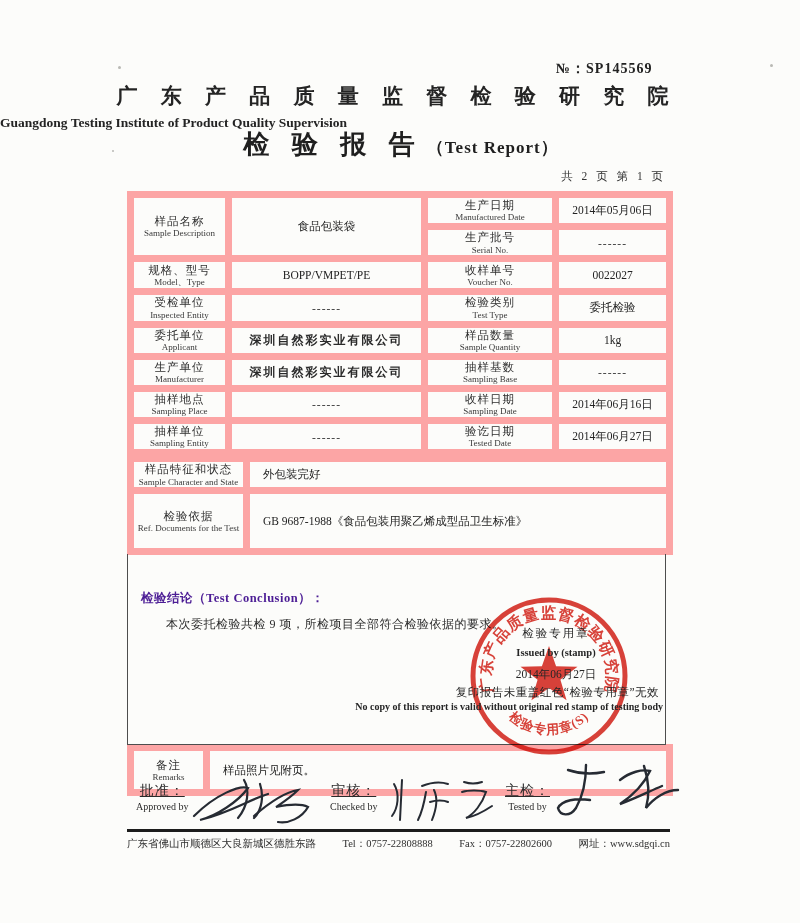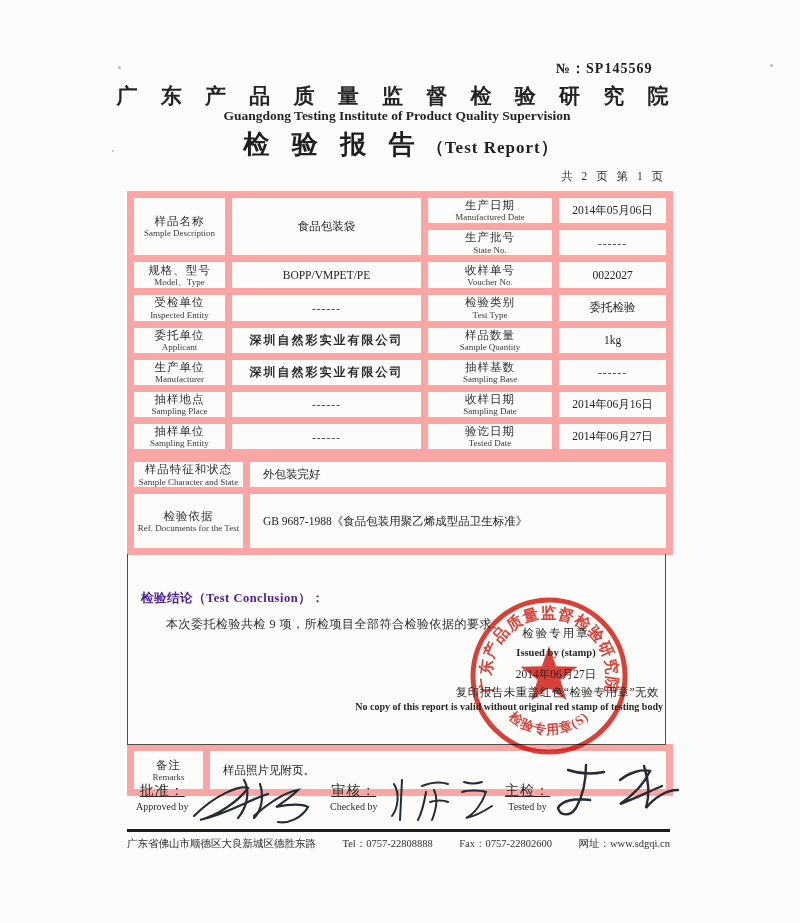--- a/index.html
+++ b/index.html
@@ -6,21 +6,21 @@
   #page{
     position:relative;width:800px;height:923px;margin:0 auto;
     background:#fcfcfa;overflow:hidden;
     font-family:"Liberation Serif","DejaVu Serif",serif;
     color:#2b2b2b;
   }
   .abs{position:absolute;}
   
   .serial{left:556px;top:60px;font-size:14px;font-weight:bold;letter-spacing:1px;color:#222;}
   .org-zh{left:0;top:82px;width:794px;text-align:center;font-size:21px;font-weight:bold;letter-spacing:9px;color:#242424;}
-  .org-en{left:0;top:108px;width:794px;text-align:center;font-size:13.5px;font-weight:bold;color:#242424;}
+  .org-en{left:0;top:115px;width:794px;text-align:left;font-size:13.5px;font-weight:bold;color:#242424;}
   .report-title{left:4px;top:127px;width:794px;text-align:center;font-weight:bold;color:#1f1f1f;}
   .report-title .zh{font-size:26px;letter-spacing:8px;}
   .report-title .en{font-size:17px;letter-spacing:1px;}
   .pageinfo{right:134px;top:169px;font-size:11.5px;letter-spacing:3px;color:#333;}
   
   .tblwrap{left:127px;top:192px;width:539px;}
   table.t{border-collapse:collapse;table-layout:fixed;width:539px;margin-top:-1px;}
   table.t td{border:7px solid #fca5a5;padding:0;vertical-align:middle;text-align:center;overflow:hidden;}
   .lab .zh{font-size:11.5px;letter-spacing:1px;color:#2e2e2e;line-height:1.25;}
   .lab .en{font-size:9px;color:#3a3a3a;line-height:1.2;}
@@ -90,21 +90,21 @@
         <td rowspan="2" class="val">食品包装袋</td>
         <td class="lab">
           <div class="zh">生产日期</div>
           <div class="en">Manufactured Date</div>
         </td>
         <td class="val">2014年05月06日</td>
       </tr>
       <tr class="h27">
         <td class="lab">
           <div class="zh">生产批号</div>
-          <div class="en">State No.</div>
+          <div class="en">Serial No.</div>
         </td>
         <td class="val dash">------</td>
       </tr>
       <tr class="h33">
         <td class="lab">
           <div class="zh">规格、型号</div>
           <div class="en">Model、Type</div>
         </td>
         <td class="val">BOPP/VMPET/PE</td>
         <td class="lab">

